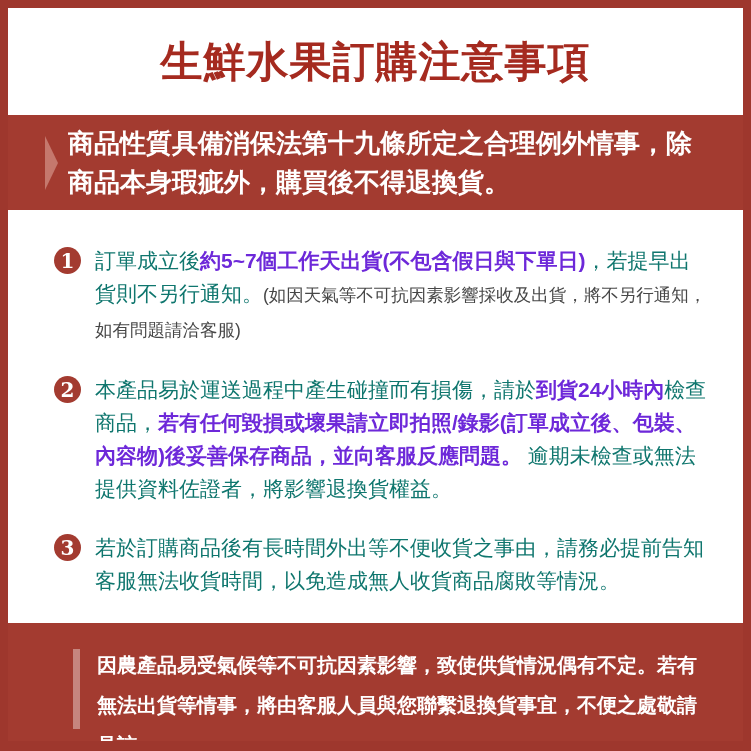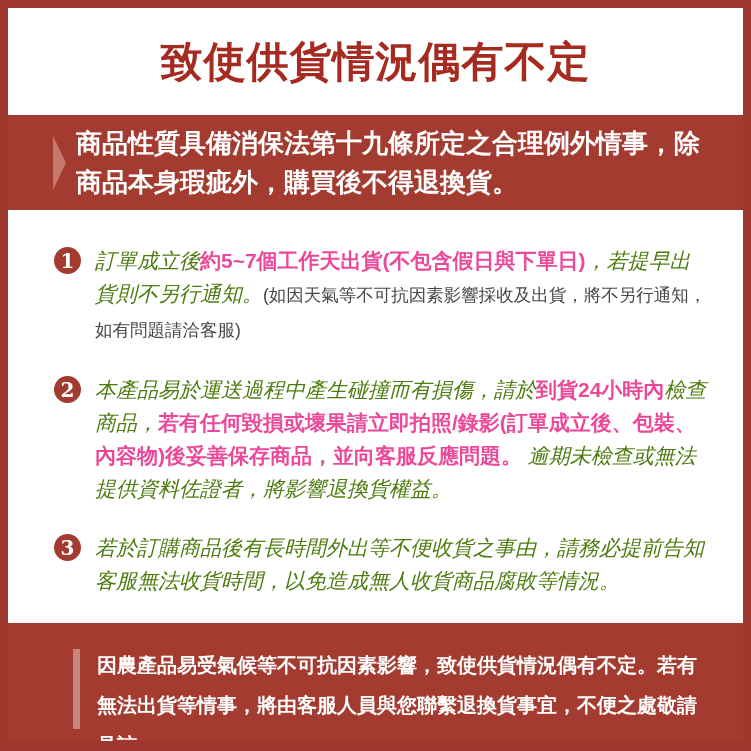--- a/index.html
+++ b/index.html
@@ -23,21 +23,21 @@
     margin:0;
     font-family:"DejaVu Serif","Liberation Serif",serif;
     font-weight:bold;font-size:42px;letter-spacing:1px;
     color:#a52a1f;
   }
   
   .policy-banner{
     flex:none;margin:0 -8px;background:#a33b30;color:#ffffff;
     height:95px;box-sizing:border-box;
     display:flex;align-items:center;
-    padding:8px 34px 8px 8px;
+    padding:8px 34px 8px 0;
     position:relative;
   }
   .chevron{
     flex:none;width:0;height:0;
     border-left:13px solid #c5786d;
     border-top:27px solid transparent;
     border-bottom:27px solid transparent;
     margin-left:45px;margin-right:10px;
   }
   .policy-banner p{
@@ -55,22 +55,22 @@
     background:#a33b30;color:#ffffff;
     font-family:"DejaVu Serif","Liberation Serif",serif;
     font-size:20px;font-weight:bold;
     display:flex;align-items:center;justify-content:center;
     margin-right:14px;margin-top:3px;
   }
   .item-text{
     margin:0;font-size:21px;line-height:33px;color:#3e3e3e;
     width:615px;
   }
-  .seg-normal{color:#4d7c0f;font-style:italic;}
-  .seg-highlight{color:#ec4899;font-weight:bold;}
+  .seg-normal{color:#0f766e;}
+  .seg-highlight{color:#6d28d9;font-weight:bold;}
   .seg-small{font-size:17.5px;color:#474747;}
   
   .footer-note{
     flex:none;margin:0 -8px;background:#a33b30;color:#ffffff;
     height:132px;box-sizing:border-box;
     padding:22px 36px 0 97px;
     position:relative;
   }
   .vbar{
     position:absolute;left:73px;top:26px;bottom:26px;width:7px;
@@ -80,21 +80,21 @@
     margin:0;font-size:20px;font-weight:bold;line-height:40px;
     max-width:618px;
   }
 </style>
 </head>
 <body>
 
 <div class="frame">
 
   <section class="title-section">
-    <h1>致使供貨情況偶有不定</h1>
+    <h1>生鮮水果訂購注意事項</h1>
   </section>
 
   <section class="policy-banner">
     <span class="chevron"></span>
     <p>商品性質具備消保法第十九條所定之合理例外情事，除商品本身瑕疵外，購買後不得退換貨。</p>
   </section>
 
   <section class="items" id="items">
       <div class="item">
         <span class="num">1</span>

